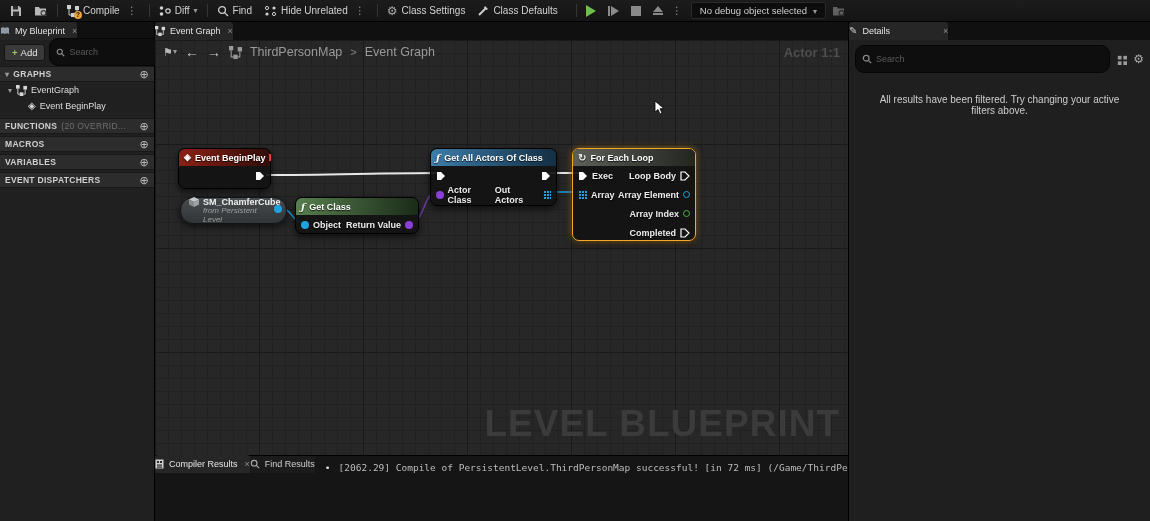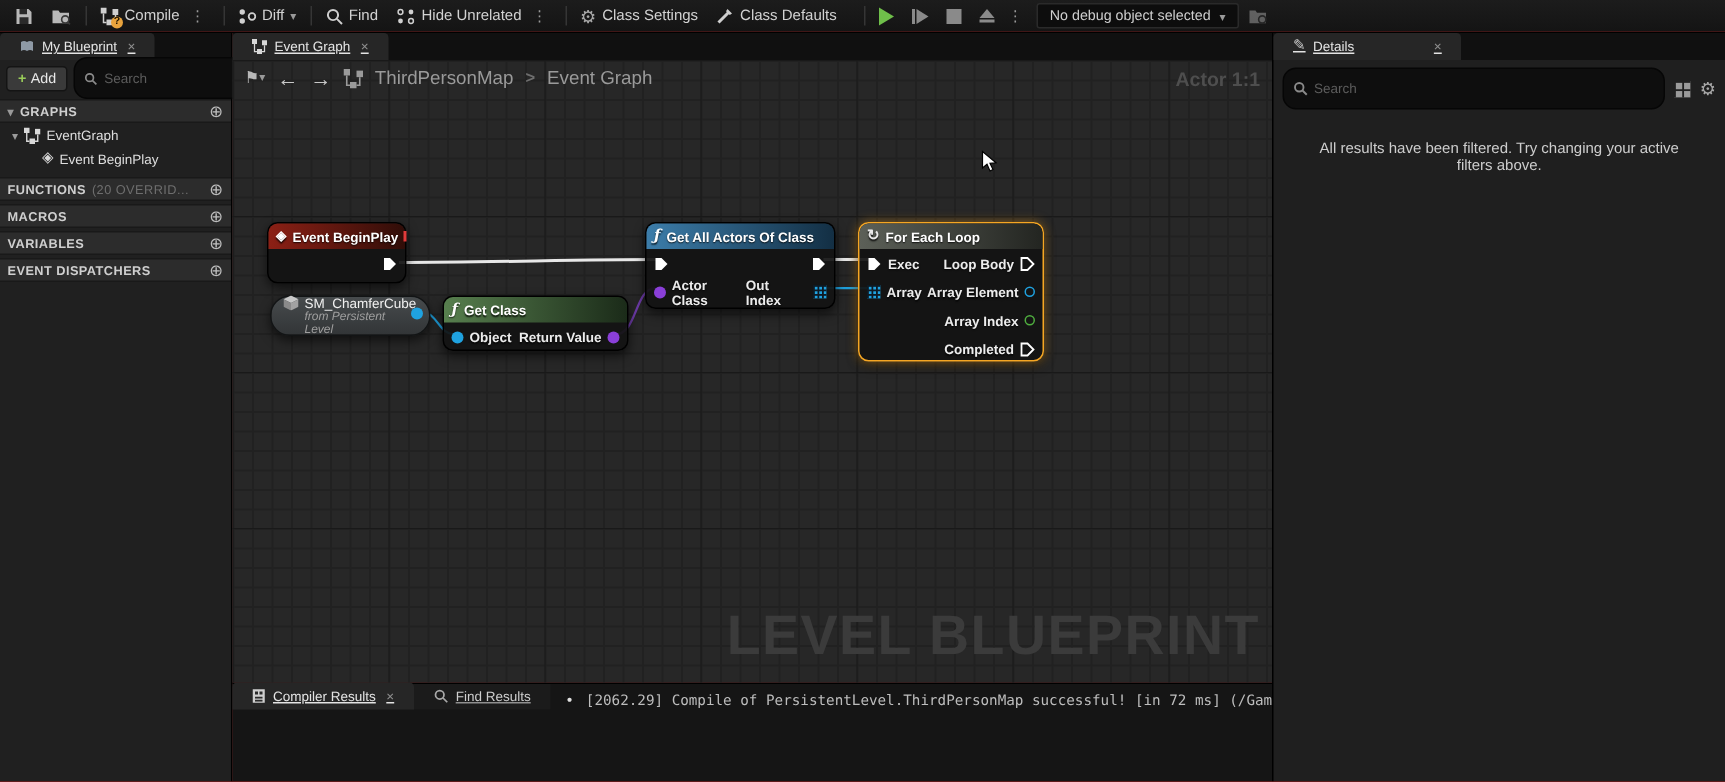--- a/index.html
+++ b/index.html
@@ -27,21 +27,21 @@
   .debug-select { display:flex; align-items:flex-end; gap:6px; background:#0d0d0d; border:1px solid #2a2a2a; border-radius:2px; padding:2px 8px; font-size:9.5px; color:#cfcfcf; margin-left:6px; }
 
   
   .main { display:flex; height:499px; }
   .left-panel  { width:155px; background:#202020; border-right:1px solid #000; display:flex; flex-direction:column; }
   .center-col  { width:693px; display:flex; flex-direction:column; }
   .right-panel { width:302px; background:#1f1f1f; border-left:1px solid #000; display:flex; flex-direction:column; }
 
   
   .tabstrip { display:flex; align-items:flex-end; height:18px; background:#101010; }
-  .tab { display:flex; align-items:center; gap:5px; height:18px; padding:0 13px; font-size:9px; color:#e4e4e4; background:#262626; border-radius:3px 3px 0 0;text-decoration:underline; }
+  .tab { display:flex; align-items:center; gap:5px; height:18px; padding:0 0; font-size:9px; color:#e4e4e4; background:#262626; border-radius:3px 3px 0 0; }
   .tab .x { color:#8f8f8f; font-size:9px; margin-left:2px; }
   .tab.inactive { background:transparent; color:#8f8f8f; }
 
   
   .mbp-controls { display:flex; align-items:center; gap:4px; padding:3px 4px; height:24px; background:#202020; }
   .add-btn { display:flex; align-items:center; gap:3px; background:#3a3a3a; border:1px solid #141414; border-radius:3px; padding:2px 7px; font-size:9.5px; color:#e8e8e8; }
   .add-btn .plus { color:#9acd5a; font-weight:bold; }
   .search-box { flex:1; display:flex; align-items:center; gap:4px; background:#0e0e0e; border:1px solid #060606; border-radius:9px; height:16px; padding:13px 6px; }
   .search-box input { flex:1; min-width:0; background:transparent; border:none; outline:none; color:#cfcfcf; font-size:9px; font-family:"Liberation Sans",sans-serif; }
   .search-box input::placeholder { color:#5c5c5c; }
@@ -83,21 +83,21 @@
   .cpin { width:8px; height:8px; border-radius:50%; }
   .pin-blue   { background:#1fa2e0; }
   .pin-purple { background:#8a3fd8; }
   .hollow-blue  { width:7px; height:7px; border-radius:50%; border:1.5px solid #1fa2e0; background:transparent; }
   .hollow-green { width:7px; height:7px; border-radius:50%; border:1.5px solid #4fae3f; background:transparent; }
   .gridpin { width:9px; height:9px; background-color:#1fa2e0;
     background-image:linear-gradient(#0e1a24 1px, transparent 1px),linear-gradient(90deg,#0e1a24 1px, transparent 1px);
     background-size:3px 3px; }
   .delegate { width:7px; height:7px; border:1.5px solid #e23b3b; margin-left:auto; }
   .sm-node { display:flex; flex-direction:column; justify-content:center; border-radius:13px; background:linear-gradient(#474b4d,#323537); border:1px solid #121415; padding:2px 8px; }
-  .sm-title { display:flex; align-items:center; gap:4px; font-size:9px; font-weight:normal; color:#f0f0f0; }
+  .sm-title { display:flex; align-items:center; gap:4px; font-size:9px; font-weight:bold; color:#f0f0f0; }
   .sm-sub { font-size:8px; font-style:italic; color:#9f9f9f; margin-left:14px; margin-top:-1px; }
   .sm-pin { position:absolute; right:4px; top:7px; }
   .cursor { position:absolute; pointer-events:none; }
 
   
   .bottom-panel { height:66px; border-top:1px solid #000; display:flex; flex-direction:row; background:#151515; }
   .bottom-tabs { display:flex; align-items:flex-end; height:17px; background:#1b1b1b; }
   .log-area { flex:1; padding:6px 10px; overflow:hidden; }
   .log-line { display:flex; gap:8px; align-items:flex-start; font-family:"DejaVu Sans Mono",monospace; font-size:9.5px; color:#bdbdbd; white-space:nowrap; }
   .log-line .bullet { color:#e0e0e0; }
@@ -414,21 +414,21 @@
                   <path d="M1 1 h4 l4 4 -4 4 h-4 z" fill="#fff"></path>
                 </svg>
             </span>
           </div>
           <div class="prow">
             <span class="pl">
               <span class="cpin pin-purple"></span>
               <span>Actor Class</span>
             </span>
             <span class="pr">
-              <span>Out Index</span>
+              <span>Out Actors</span>
               <span class="gridpin"></span>
             </span>
           </div>
         </div>
 
         <div class="node selected" style="left:417px;top:108px;width:124px;height:93px">
           <div class="nhead hdr-gray">
             <span class="icon" style="font-size:10px;color:#eaeaea">↻</span>
             <span>For Each Loop</span>
           </div>

